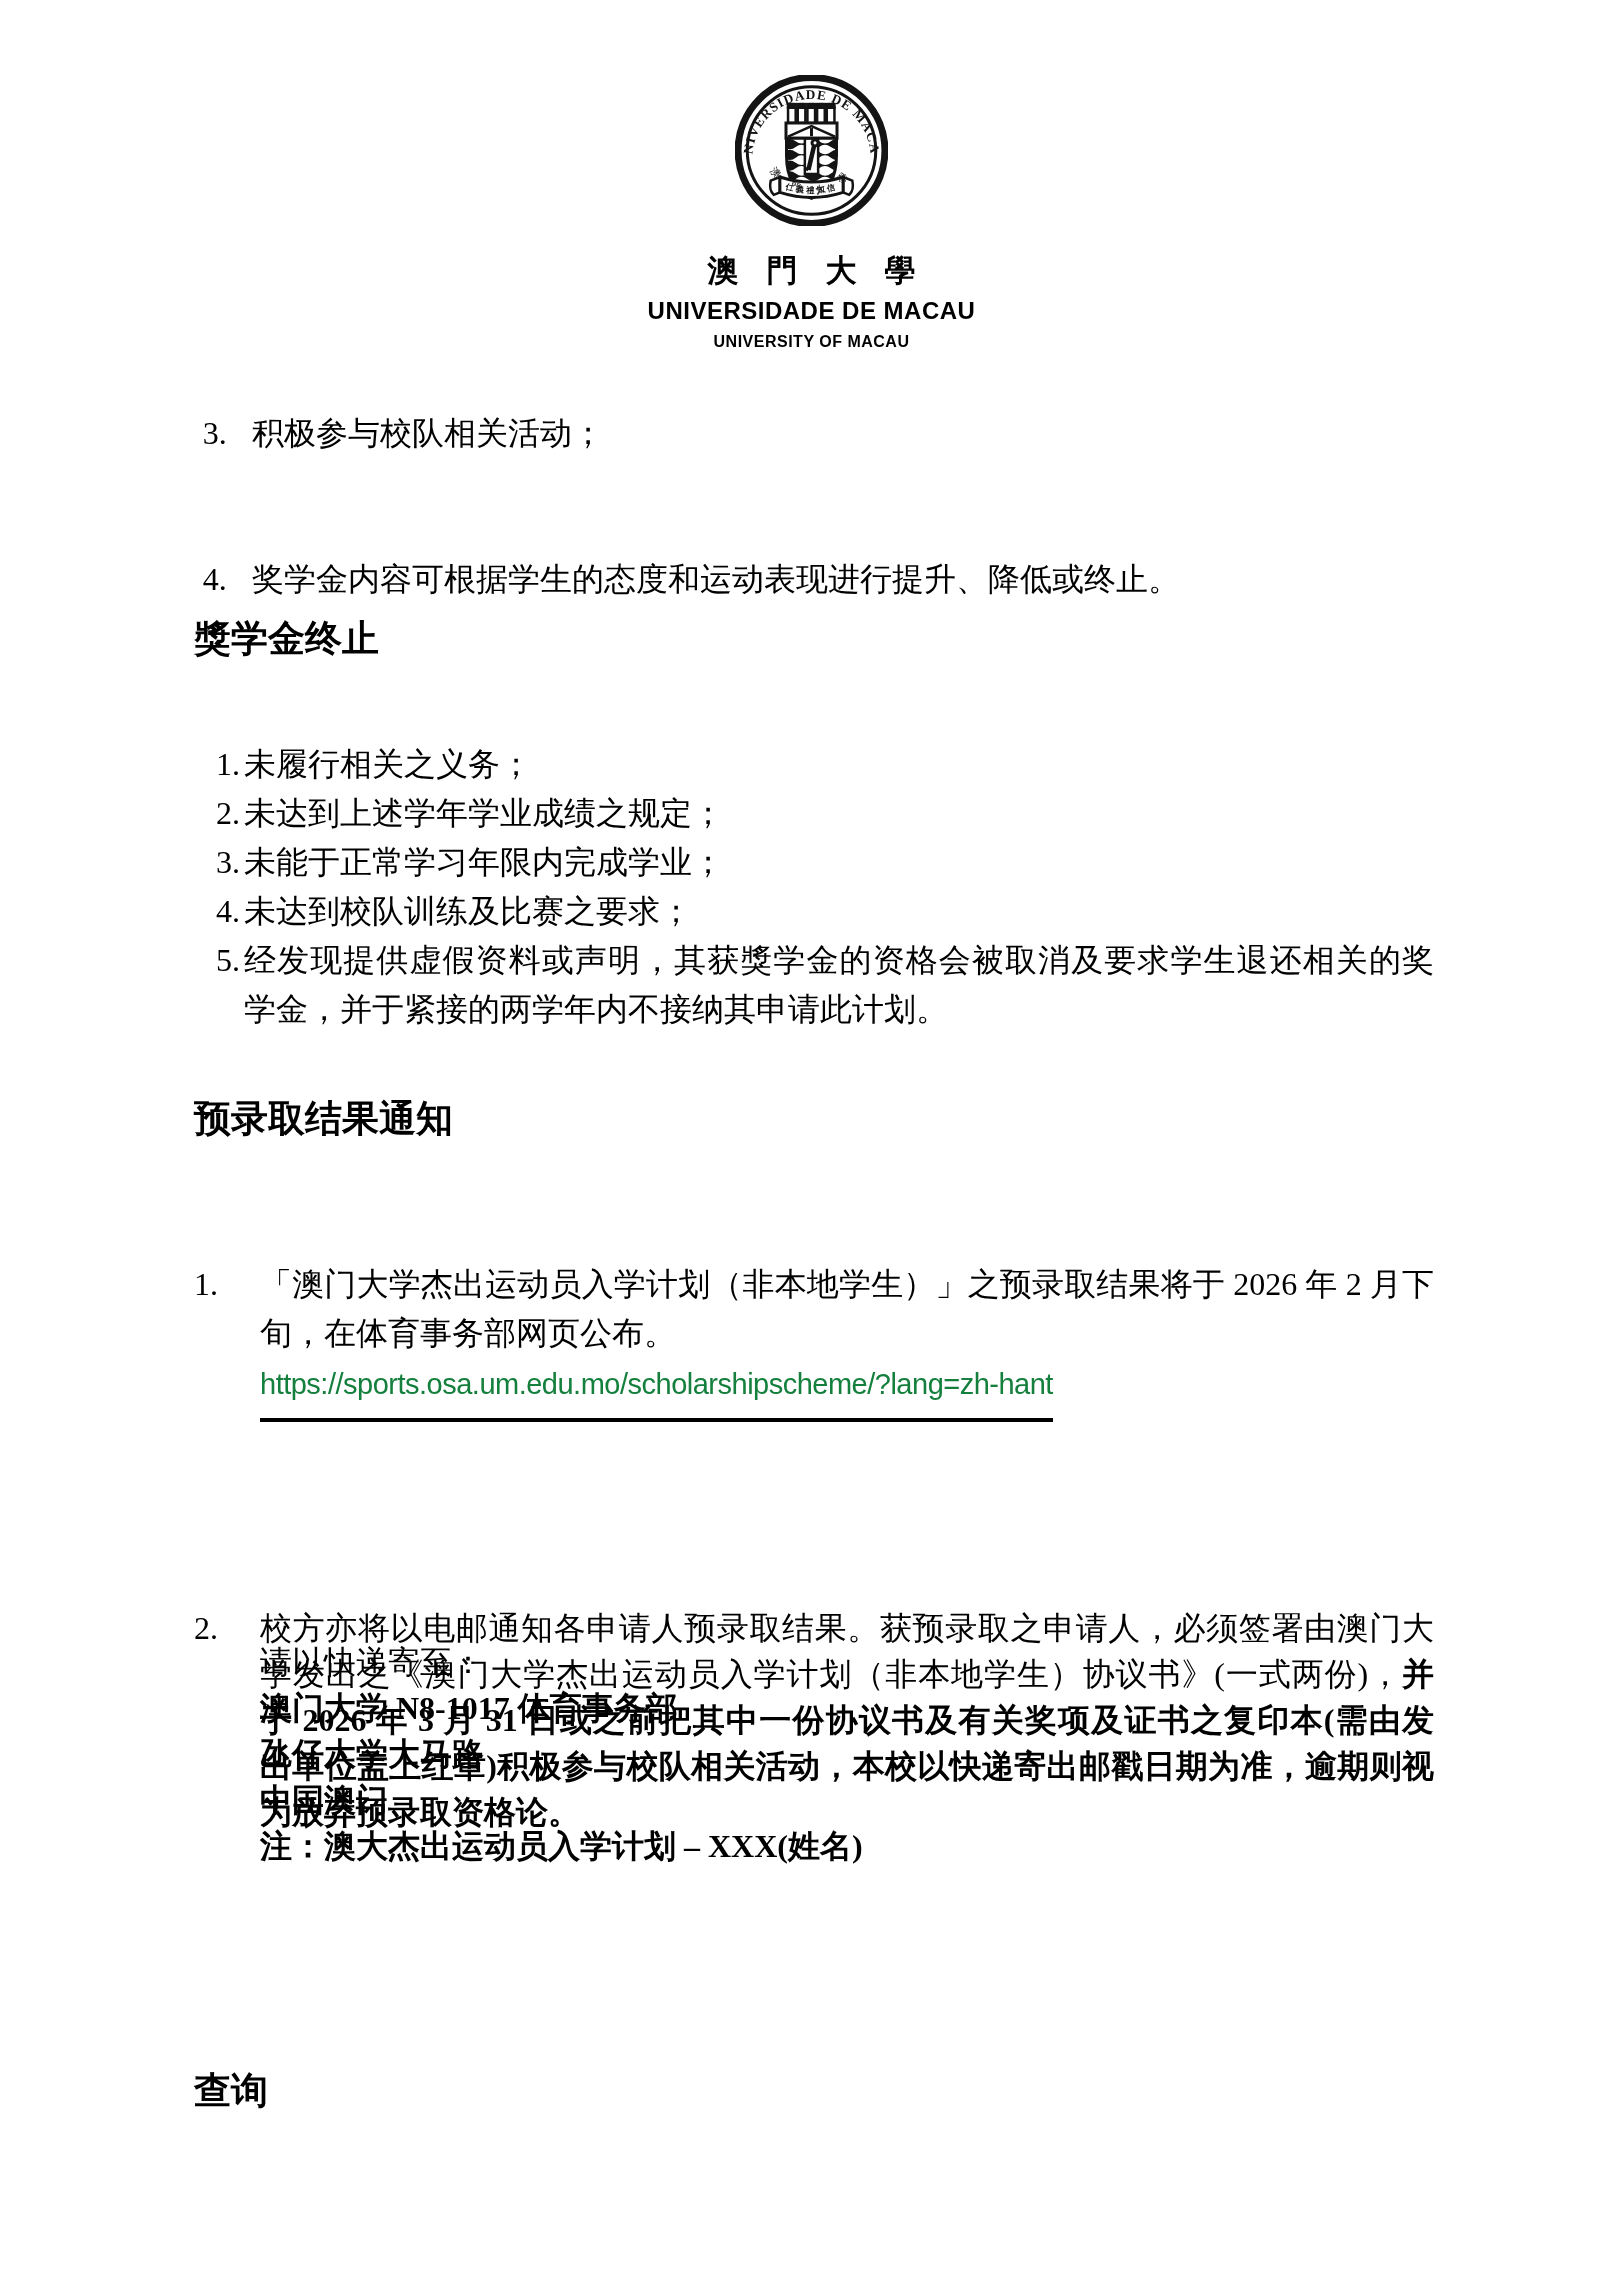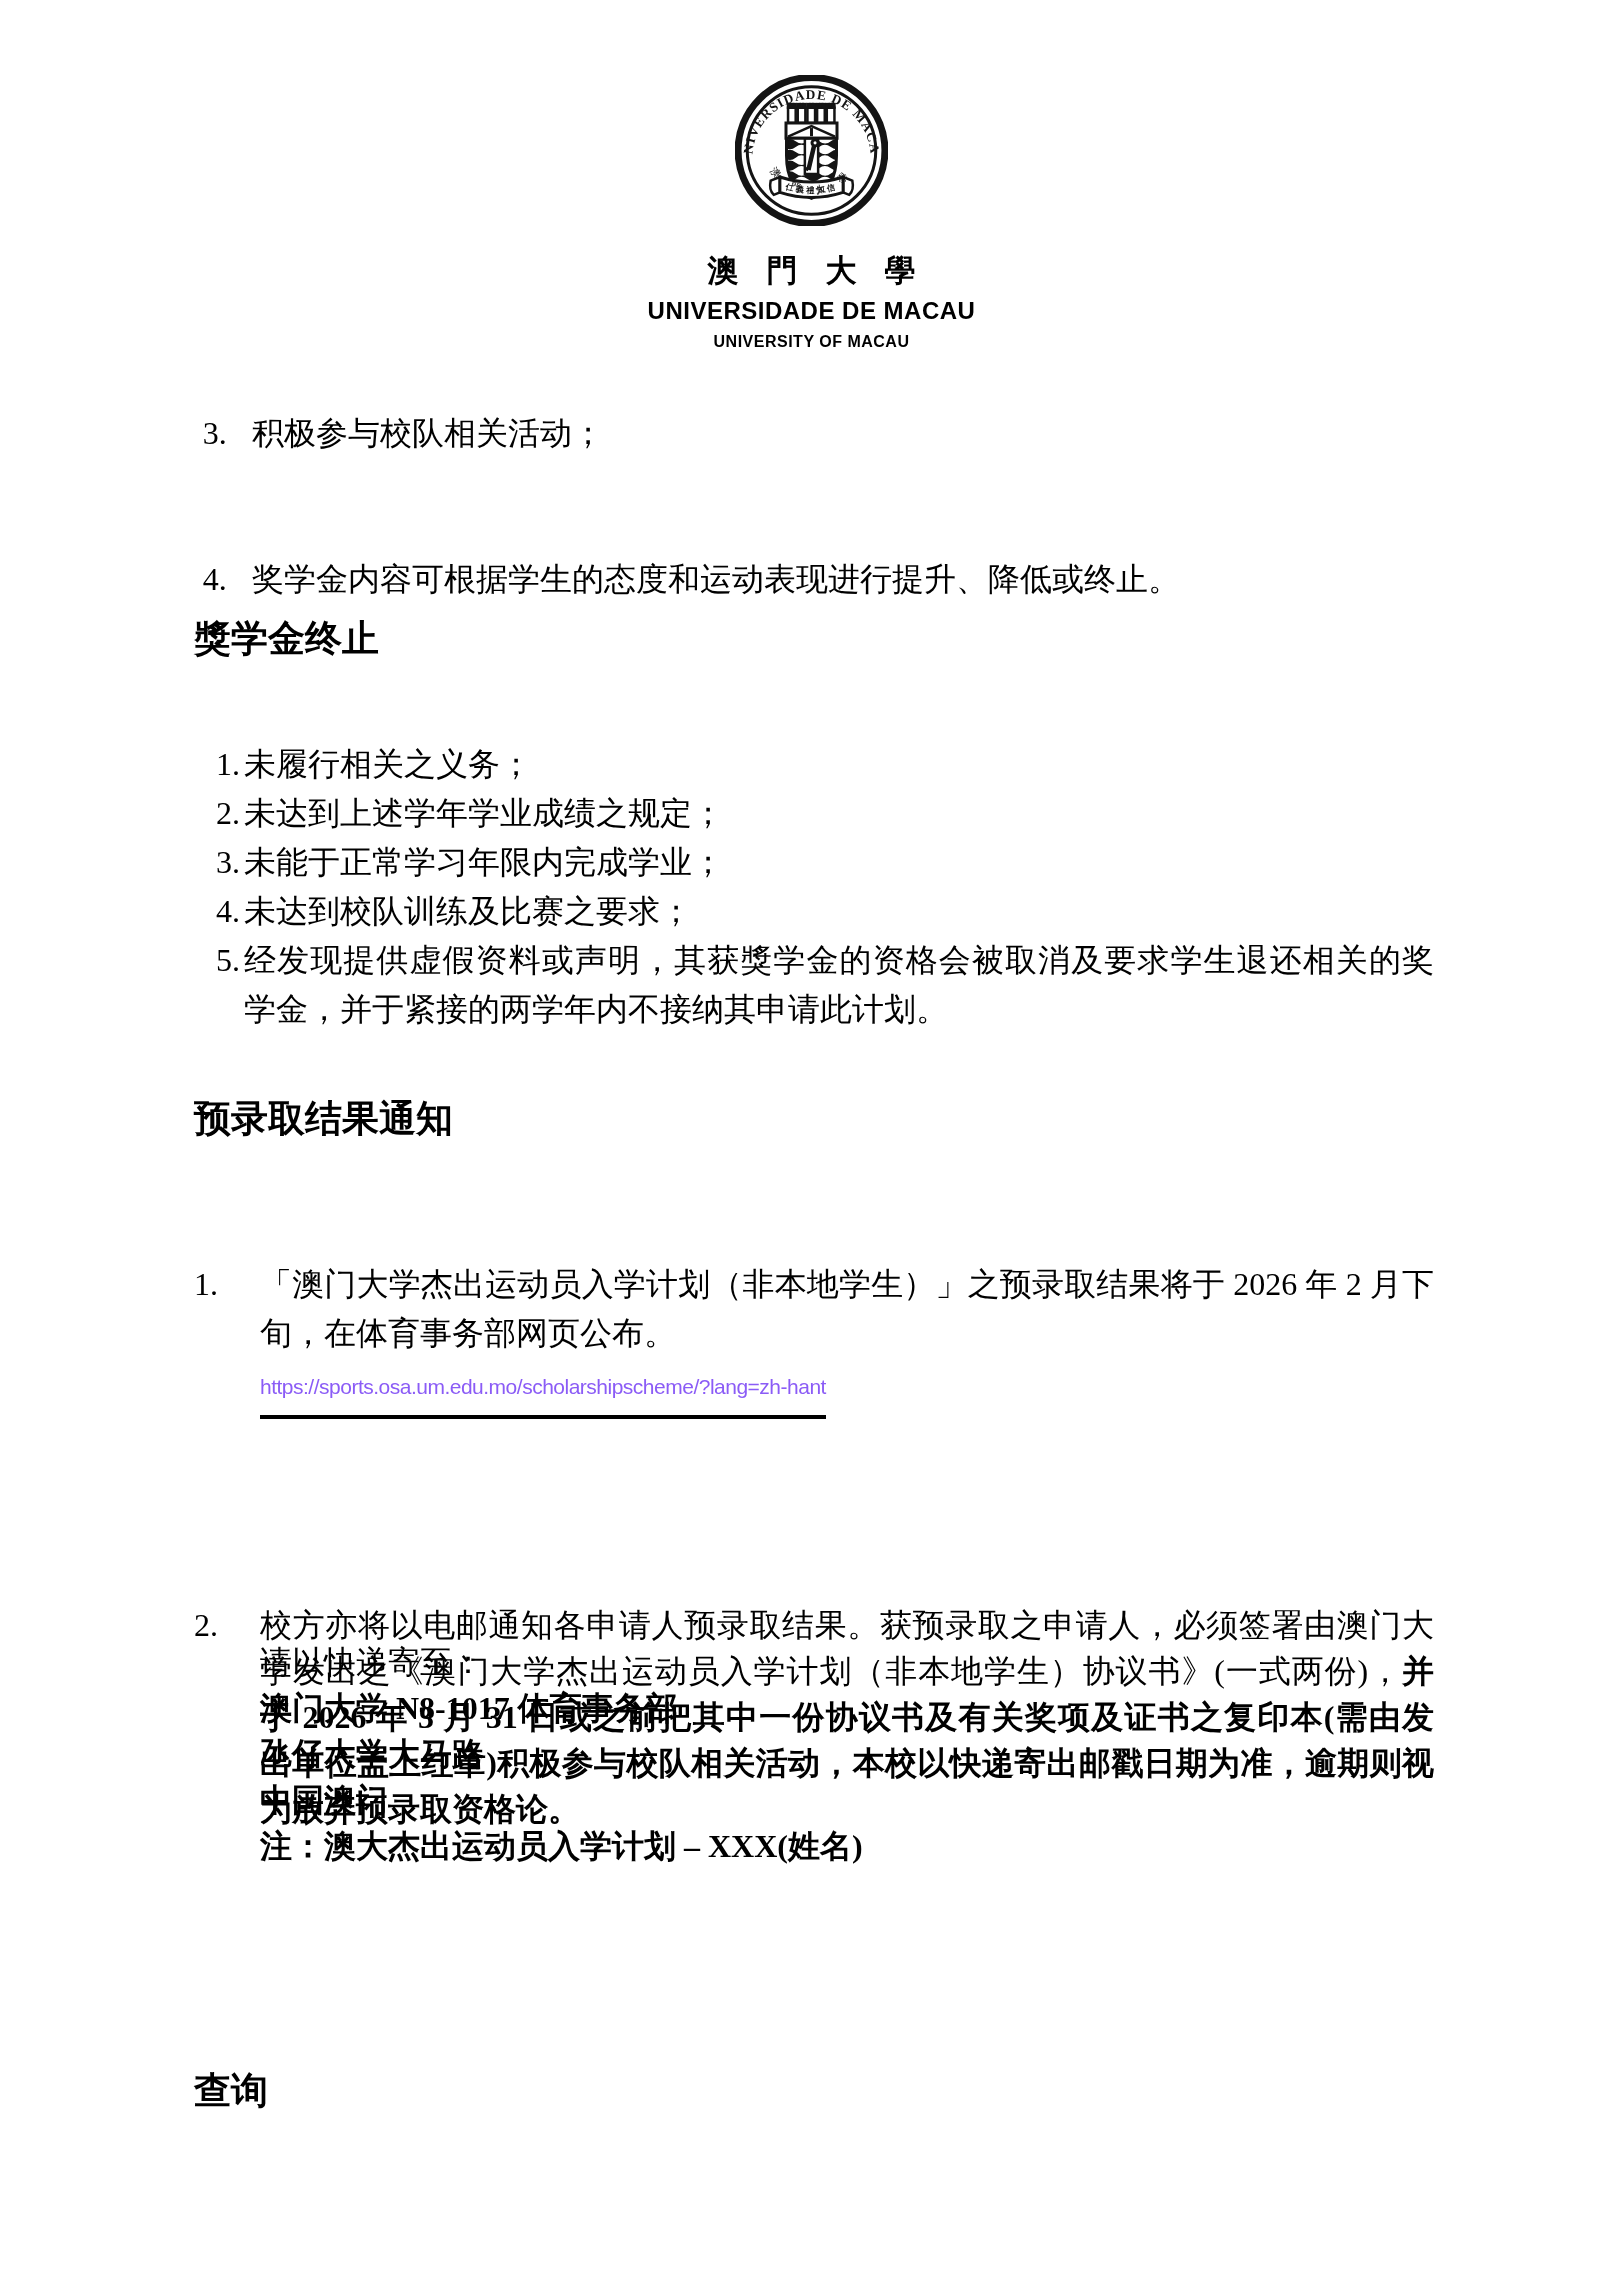--- a/index.html
+++ b/index.html
@@ -46,22 +46,22 @@
   .tlist .txt{padding-left:50px;}
   
   .sec .num{left:0;}
   .sec .txt{padding-left:66px;}
   .fill{text-align:justify;text-align-last:justify;}
   .b{font-weight:bold;}
   .lh90{line-height:46px;}
   .url-line{margin-top:7.2px;line-height:36px;}
   .url{
     font-family:"Liberation Sans","DejaVu Sans",sans-serif;
-    font-size:21px;letter-spacing:-0.5px;color:#8b5cf6;text-decoration:none;
-    display:inline-block;border-bottom:4.1px solid #000;padding-bottom:10px;
+    font-size:29px;letter-spacing:-0.5px;color:#15803d;text-decoration:none;
+    display:inline-block;border-bottom:4.1px solid #000;padding-bottom:16px;
   }
   .seal *{vector-effect:non-scaling-stroke;}
 </style>
 </head>
 <body>
 
 <div class="page">
 
   <div class="logo">
     <svg class="seal" viewBox="0 0 300 296" style="font-size:62px">

